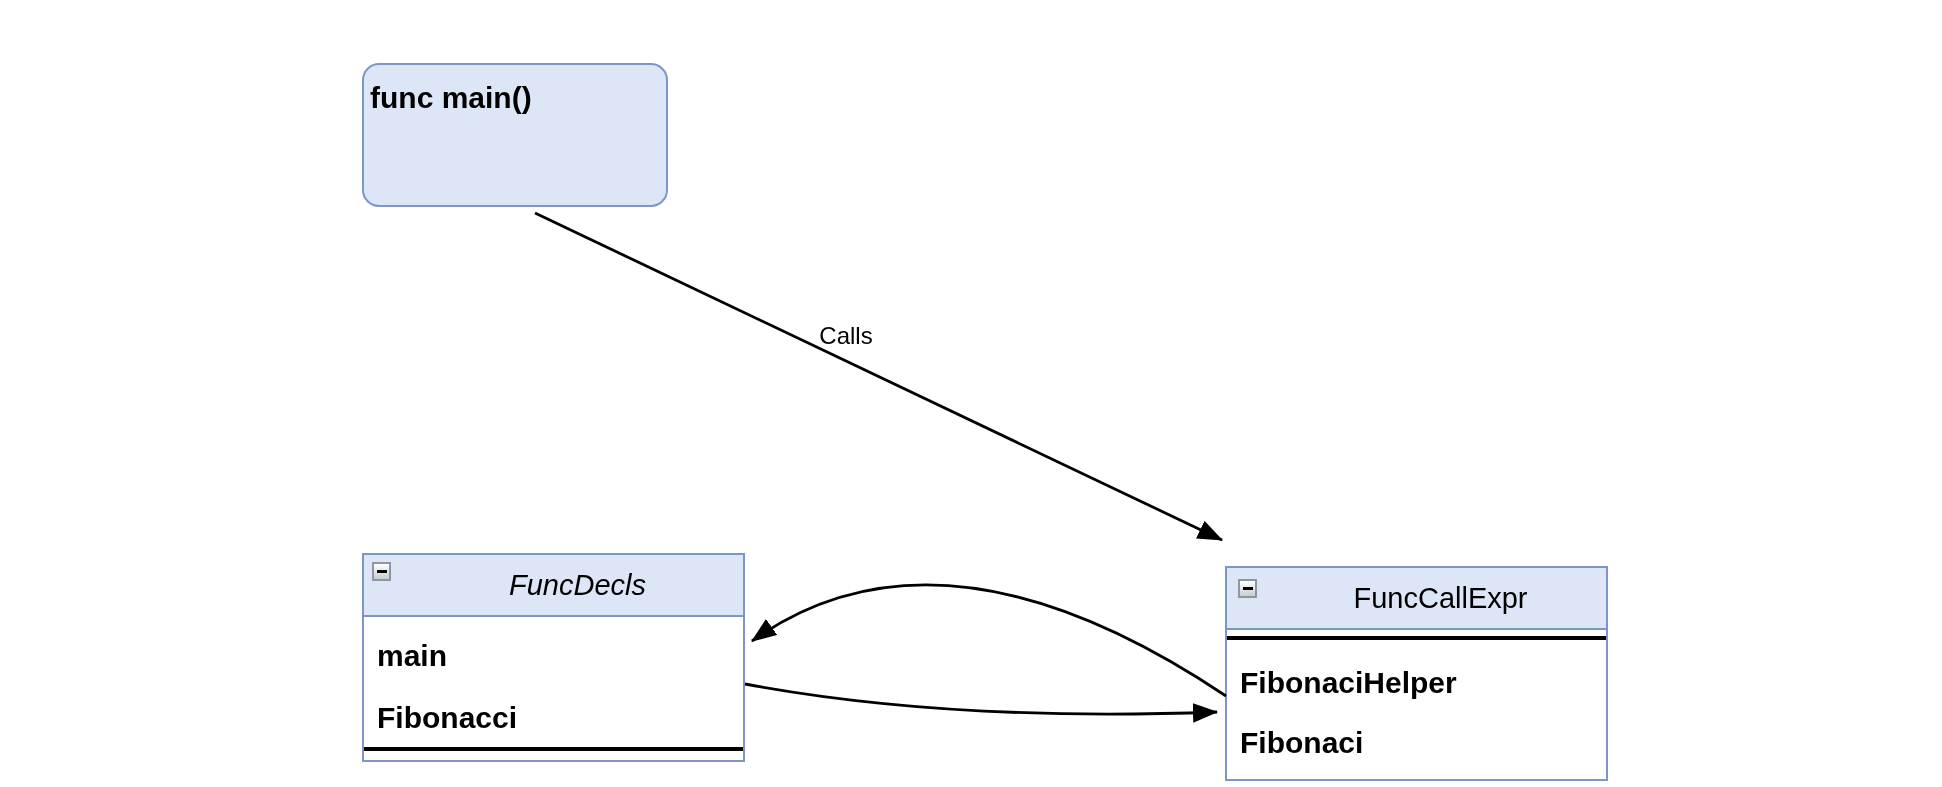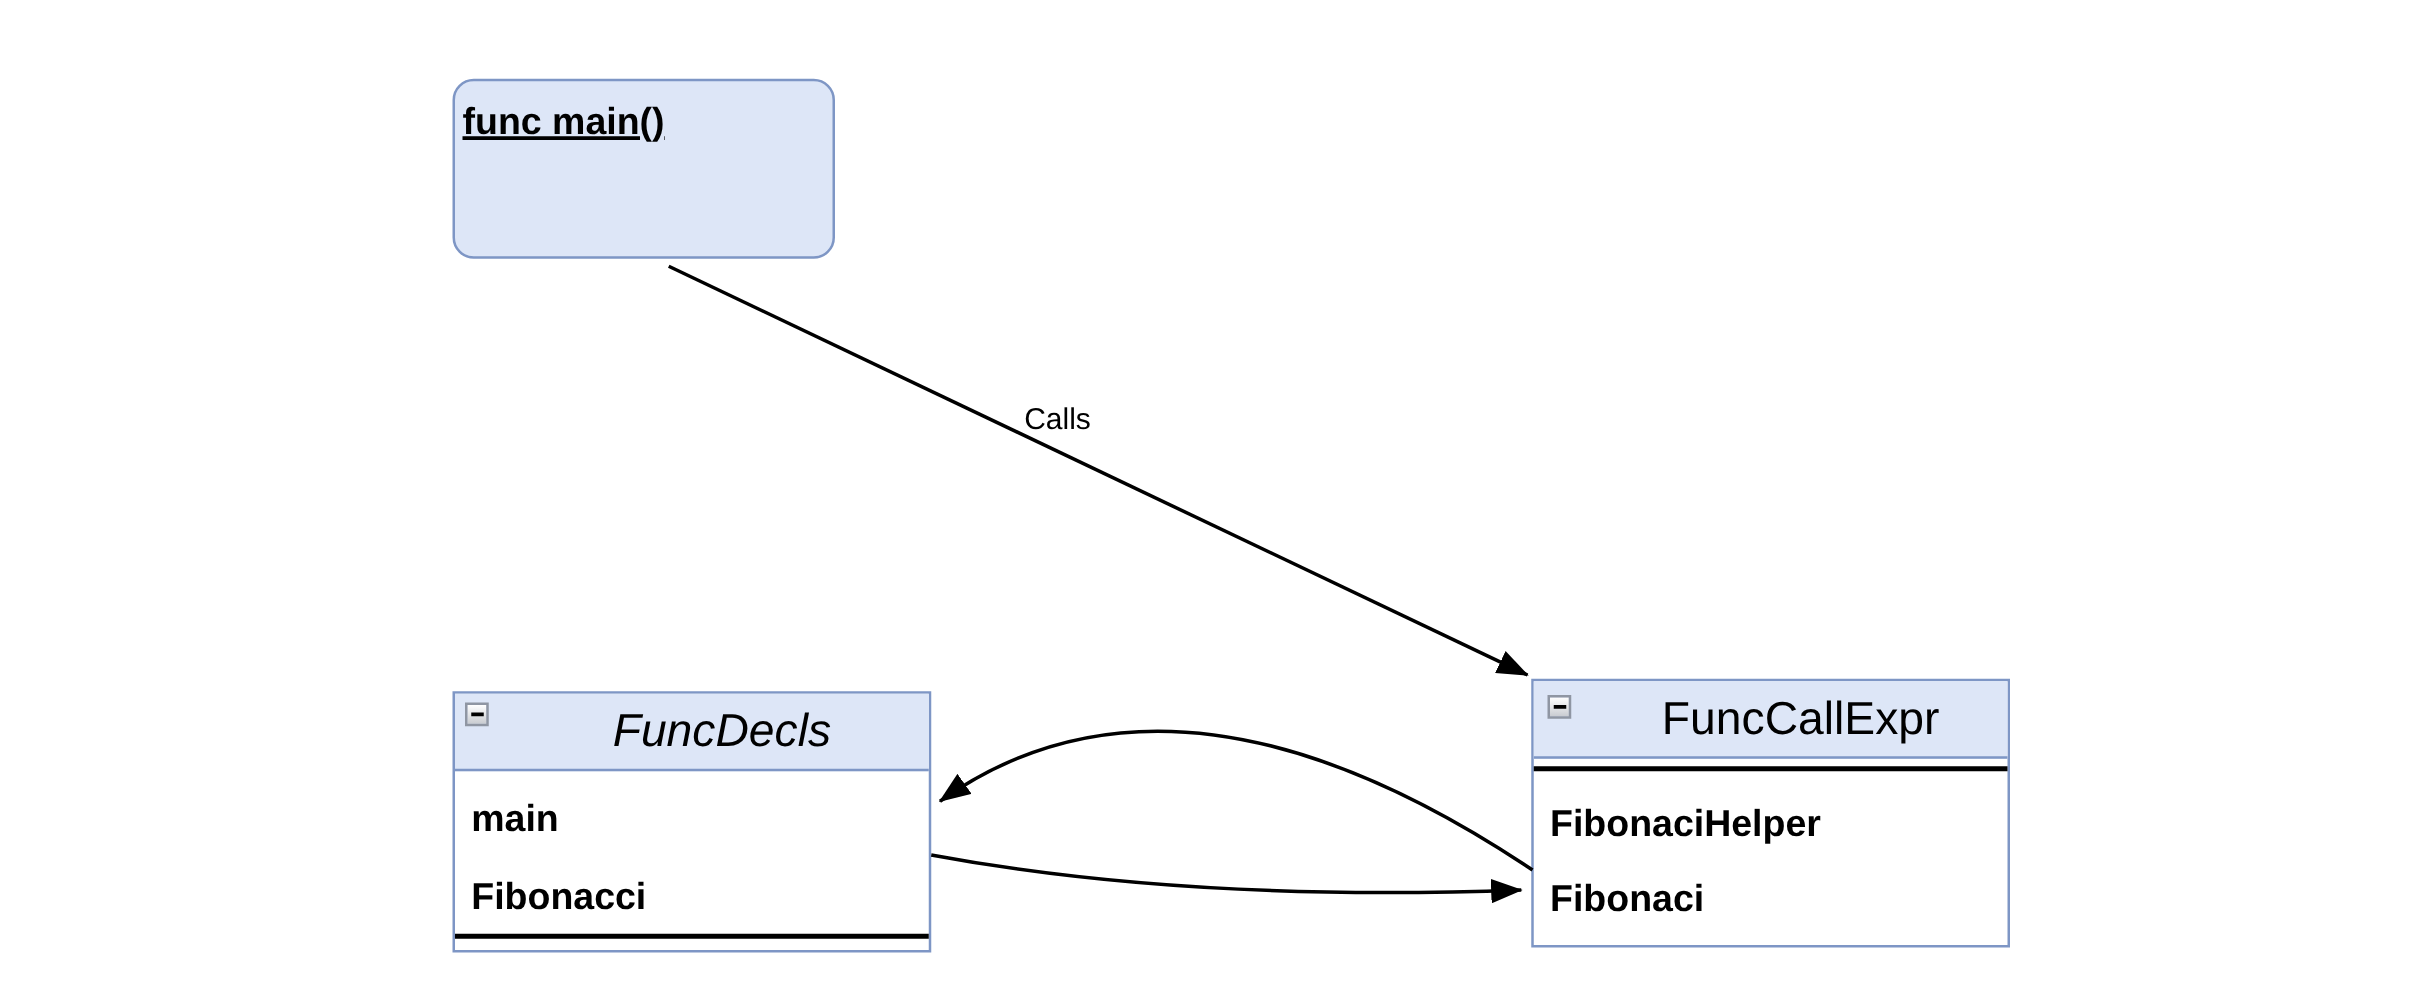--- a/index.html
+++ b/index.html
@@ -37,43 +37,43 @@
     z-index: 2;
   }
   .entry-line1, .entry-line2 {
     position: absolute;
     font-weight: 700;
     font-size: 30px;
     line-height: 34px;
     color: var(--text, #000);
     white-space: nowrap;
   }
-  .entry-line1 { left: 6px;  top: 16px; text-decoration: underline; }
+  .entry-line1 { left: 6px;  top: 16px; }
   .entry-line2 { left: 42px; top: 85px; }
   
   .class-node {
     position: absolute;
     box-sizing: border-box;
     background: #ffffff;
     border: 2px solid var(--node-border, #7e96c5);
     z-index: 2;
   }
   #func-decls    { left: 362px;  top: 553px; width: 383px; height: 209px; }
-  #func-call-expr{ left: 1225px; top: 543px; width: 383px; height: 215px; }
+  #func-call-expr{ left: 1225px; top: 566px; width: 383px; height: 215px; }
   .node-header {
     position: relative;
     height: 60px;
     background: var(--node-fill, #dde6f7);
     border-bottom: 2px solid var(--node-border, #7e96c5);
     display: flex;
     align-items: center;
     justify-content: center;
   }
   .node-title {
-    font-size: 37px;
+    font-size: 29px;
     color: var(--text, #000);
     margin-left: 48px;
   }
   .node-title.italic { font-style: italic; }
   .collapse-btn {
     position: absolute;
     left: 8px; top: 7px;
     width: 19px; height: 19px;
     box-sizing: border-box;
     border: 2px solid #8f96a3;

